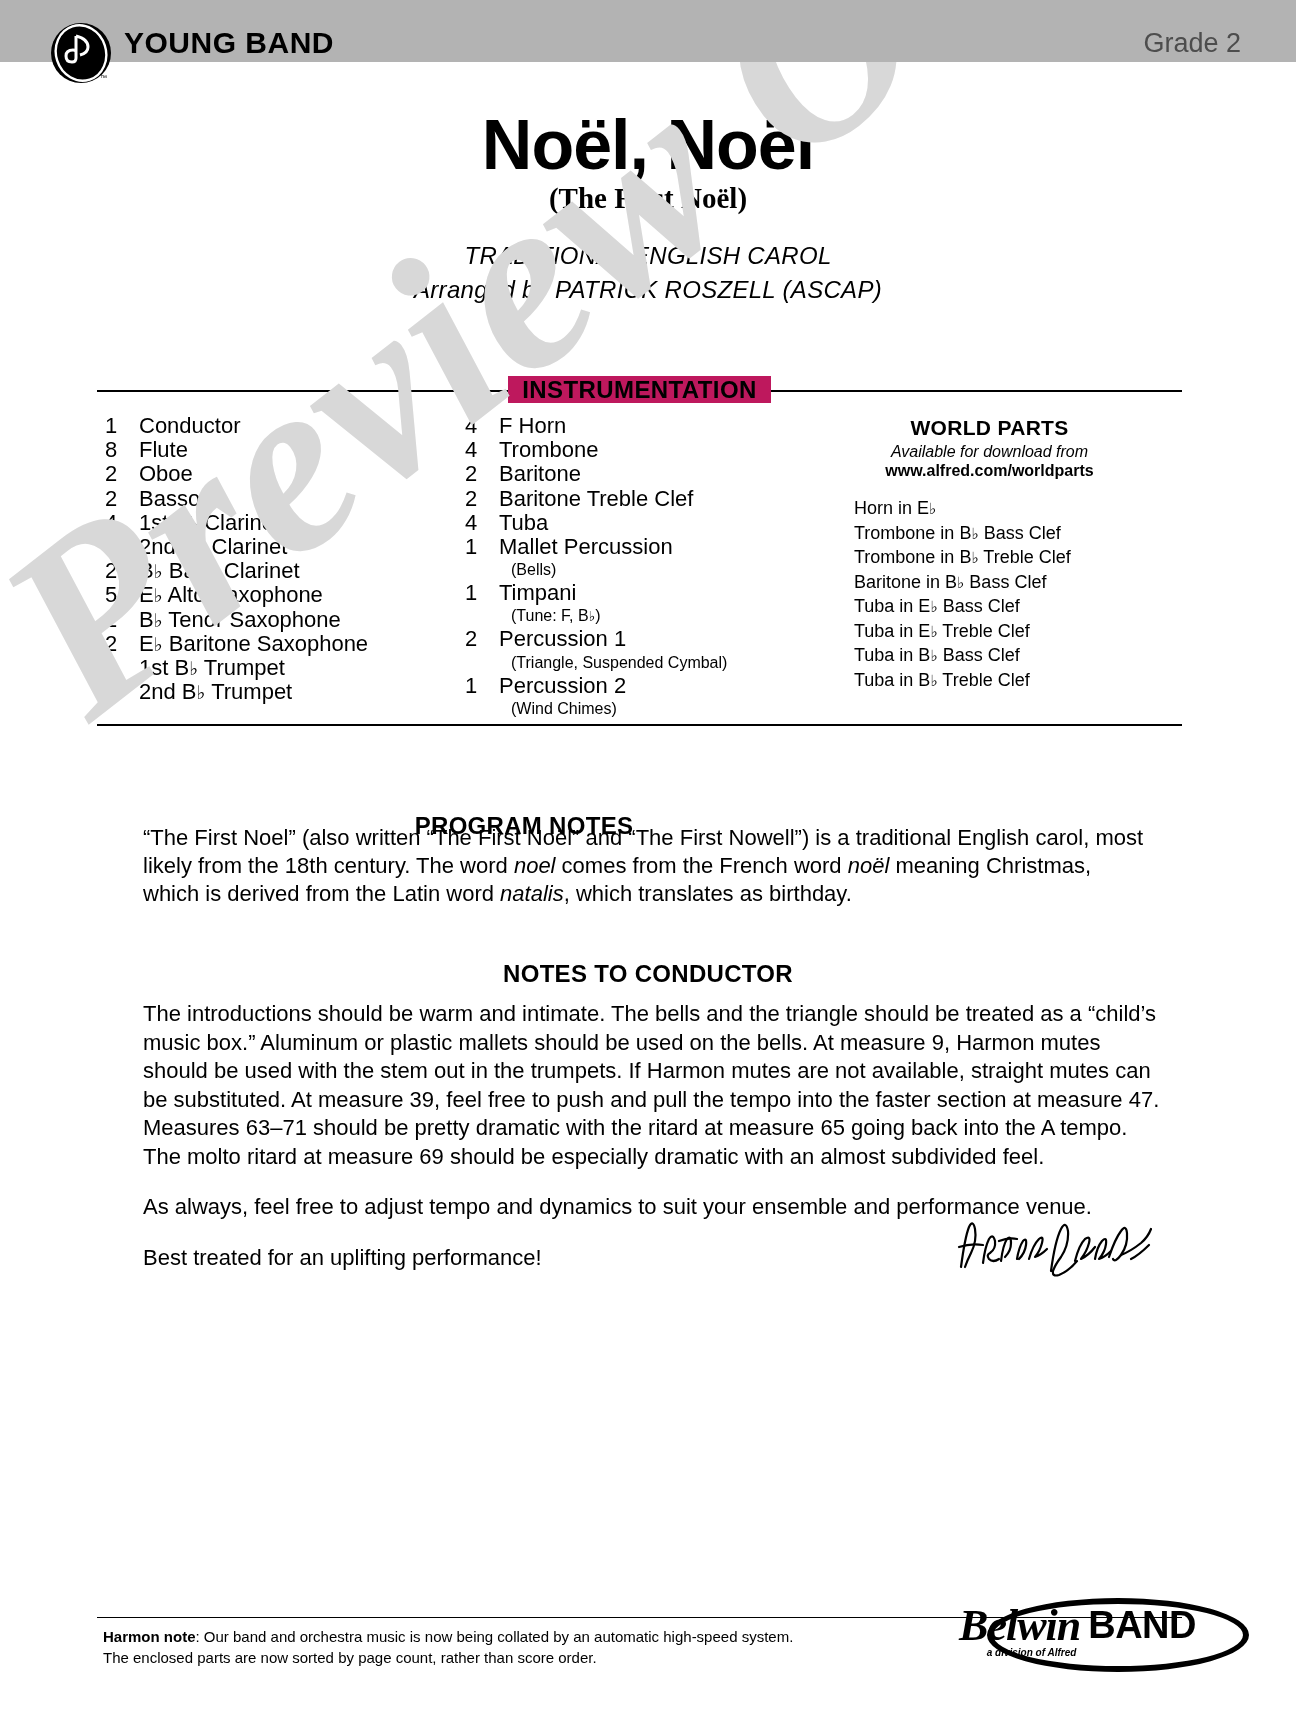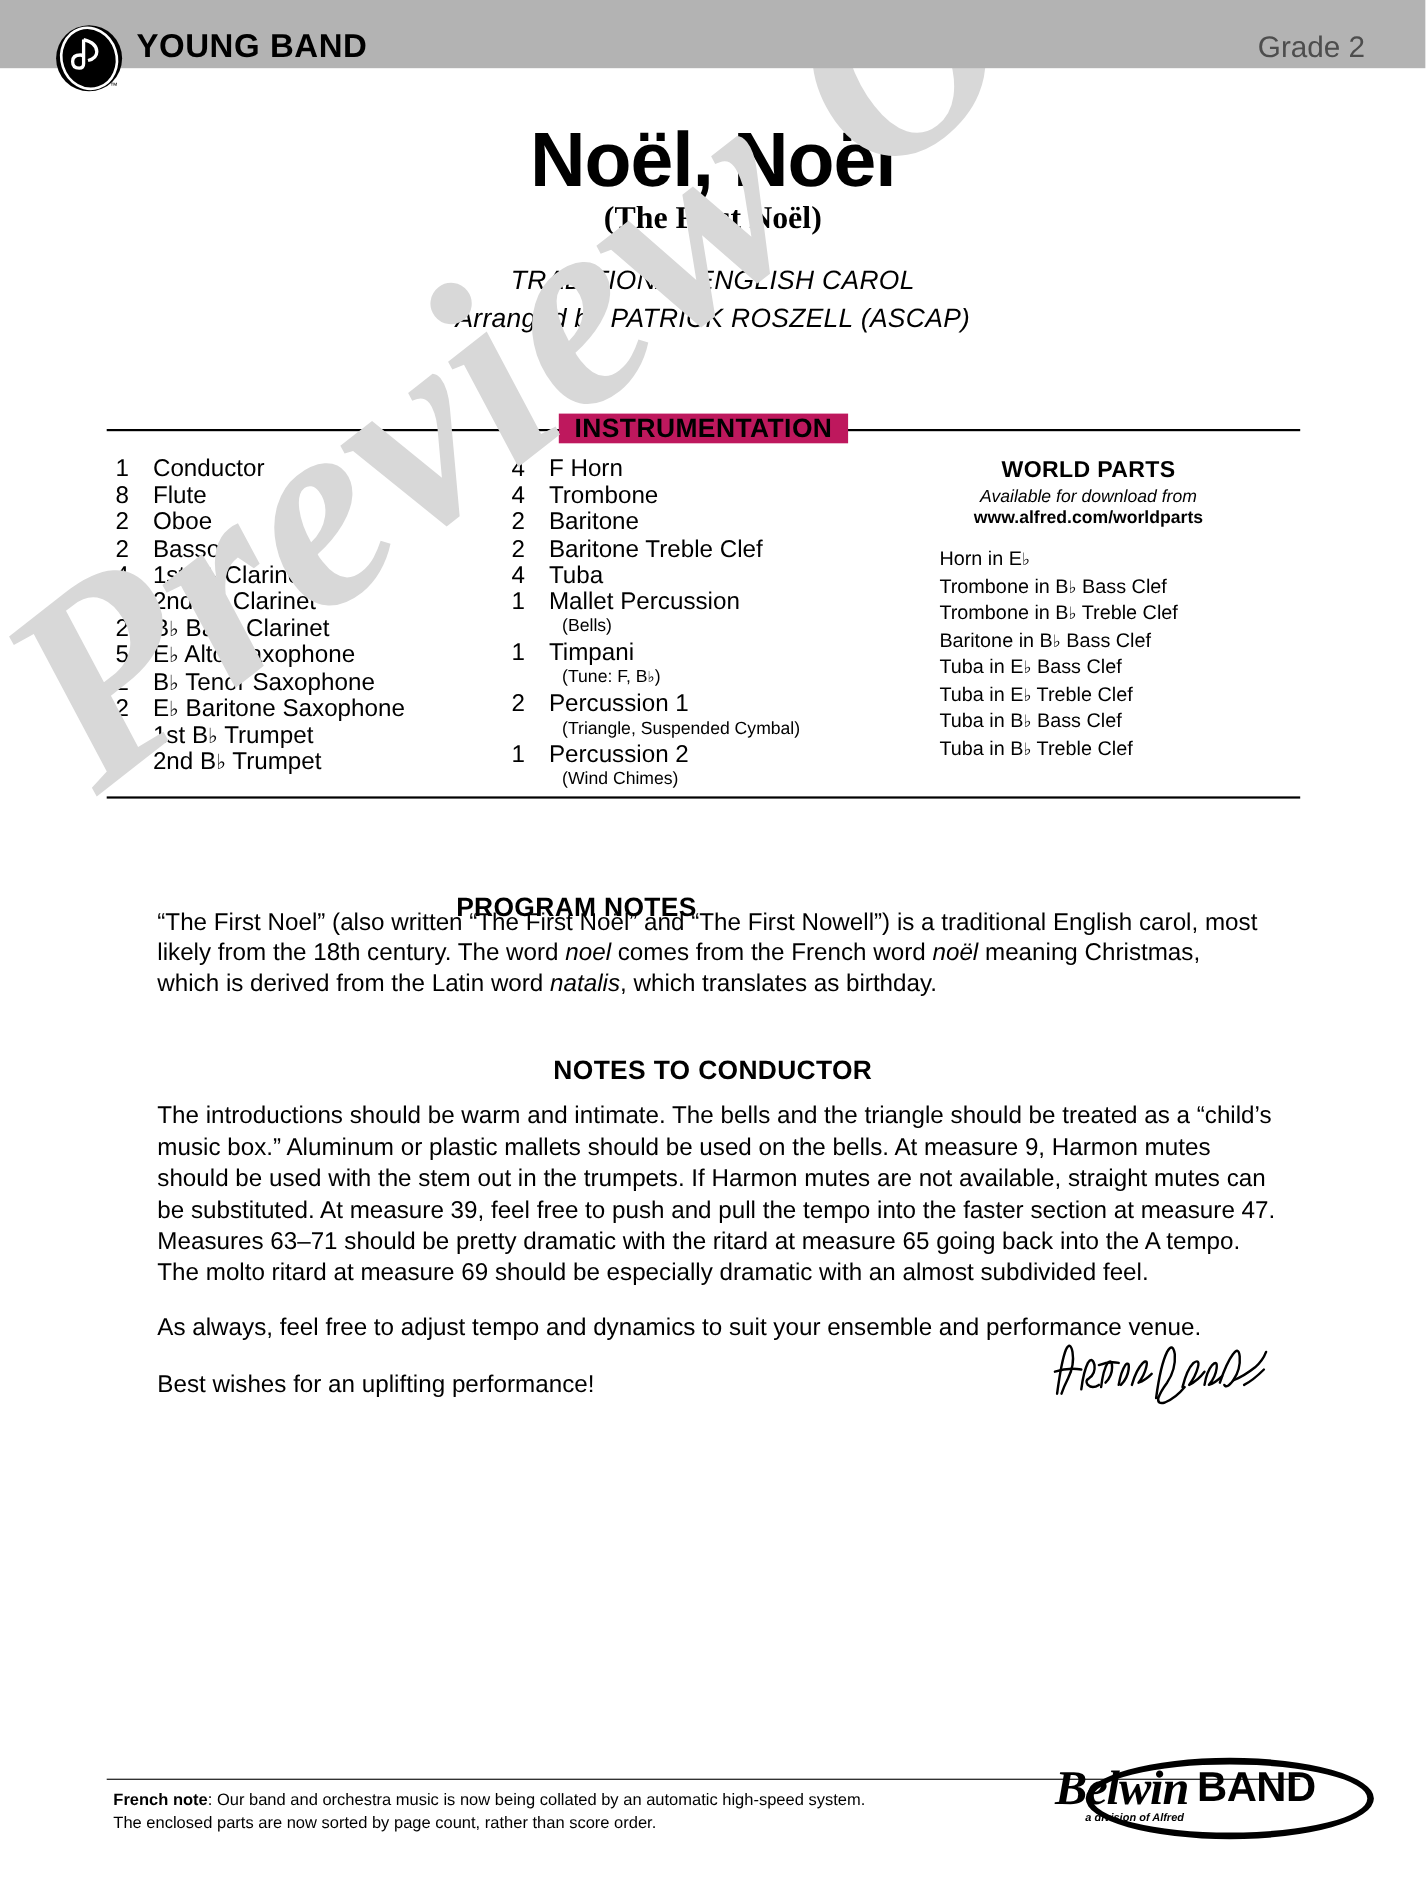--- a/index.html
+++ b/index.html
@@ -350,21 +350,21 @@
 
 <div id="pn-heading">PROGRAM NOTES</div>
 <div id="pn-body">
   <span>“The First Noel” (also written “The First Noël” and “The First Nowell”) is a traditional English carol, most likely from the 18th century. The word </span><span class="ital">noel</span><span> comes from the French word </span><span class="ital">noël</span><span> meaning Christmas, which is derived from the Latin word </span><span class="ital">natalis</span><span>, which translates as birthday.</span>
 </div>
 
 <div id="nc-heading">NOTES TO CONDUCTOR</div>
 <div id="nc-body">
   <p>The introductions should be warm and intimate. The bells and the triangle should be treated as a “child’s music box.” Aluminum or plastic mallets should be used on the bells. At measure 9, Harmon mutes should be used with the stem out in the trumpets. If Harmon mutes are not available, straight mutes can be substituted. At measure 39, feel free to push and pull the tempo into the faster section at measure 47. Measures 63–71 should be pretty dramatic with the ritard at measure 65 going back into the A tempo. The molto ritard at measure 69 should be especially dramatic with an almost subdivided feel.</p>
   <p>As always, feel free to adjust tempo and dynamics to suit your ensemble and performance venue.</p>
-  <p>Best wishes for an uplifting performance!</p>
+  <p>Best treated for an uplifting performance!</p>
 </div>
 
 <div id="signature">
   <svg width="200" height="70" viewBox="0 0 200 70">
     <g fill="none" stroke="#000" stroke-width="2.2" stroke-linecap="round" stroke-linejoin="round">
       <path d="M6 52 Q10 22 14 12 Q18 4 20 14 Q22 26 16 38 Q12 46 10 52"></path>
       <path d="M4 32 Q16 28 28 30"></path>
       <path d="M28 48 Q30 32 34 24 Q38 18 40 26 Q41 34 35 38 Q31 40 34 44 Q38 48 44 44"></path>
       <path d="M46 46 Q48 30 52 24 Q56 20 56 28 Q56 36 50 42"></path>
       <path d="M44 26 Q54 22 62 24"></path>
@@ -375,21 +375,21 @@
       <path d="M140 44 Q142 32 147 26 Q152 21 151 29 Q150 37 144 44 Q150 42 156 36"></path>
       <path d="M154 42 Q160 24 166 16 Q171 9 172 18 Q173 30 166 40 Q160 48 158 44"></path>
       <path d="M166 40 Q176 36 186 28 Q193 22 196 14"></path>
       <path d="M176 44 Q184 40 194 30"></path>
     </g>
   </svg>
 </div>
 
 <div id="footer-rule"></div>
 <div id="footer-note">
-  <b>French note</b><span>: Our band and orchestra music is now being collated by an automatic high-speed system.</span><br>
+  <b>Harmon note</b><span>: Our band and orchestra music is now being collated by an automatic high-speed system.</span><br>
   <span>The enclosed parts are now sorted by page count, rather than score order.</span>
 </div>
 
 <div id="belwin-logo">
   <div style="position:relative;display:inline-block;">
     <span class="belwin-oval"></span>
     <span id="belwin-word">Belwin</span><span id="belwin-band">BAND</span>
     <div id="belwin-sub">a division of Alfred</div>
   </div>
 </div>

